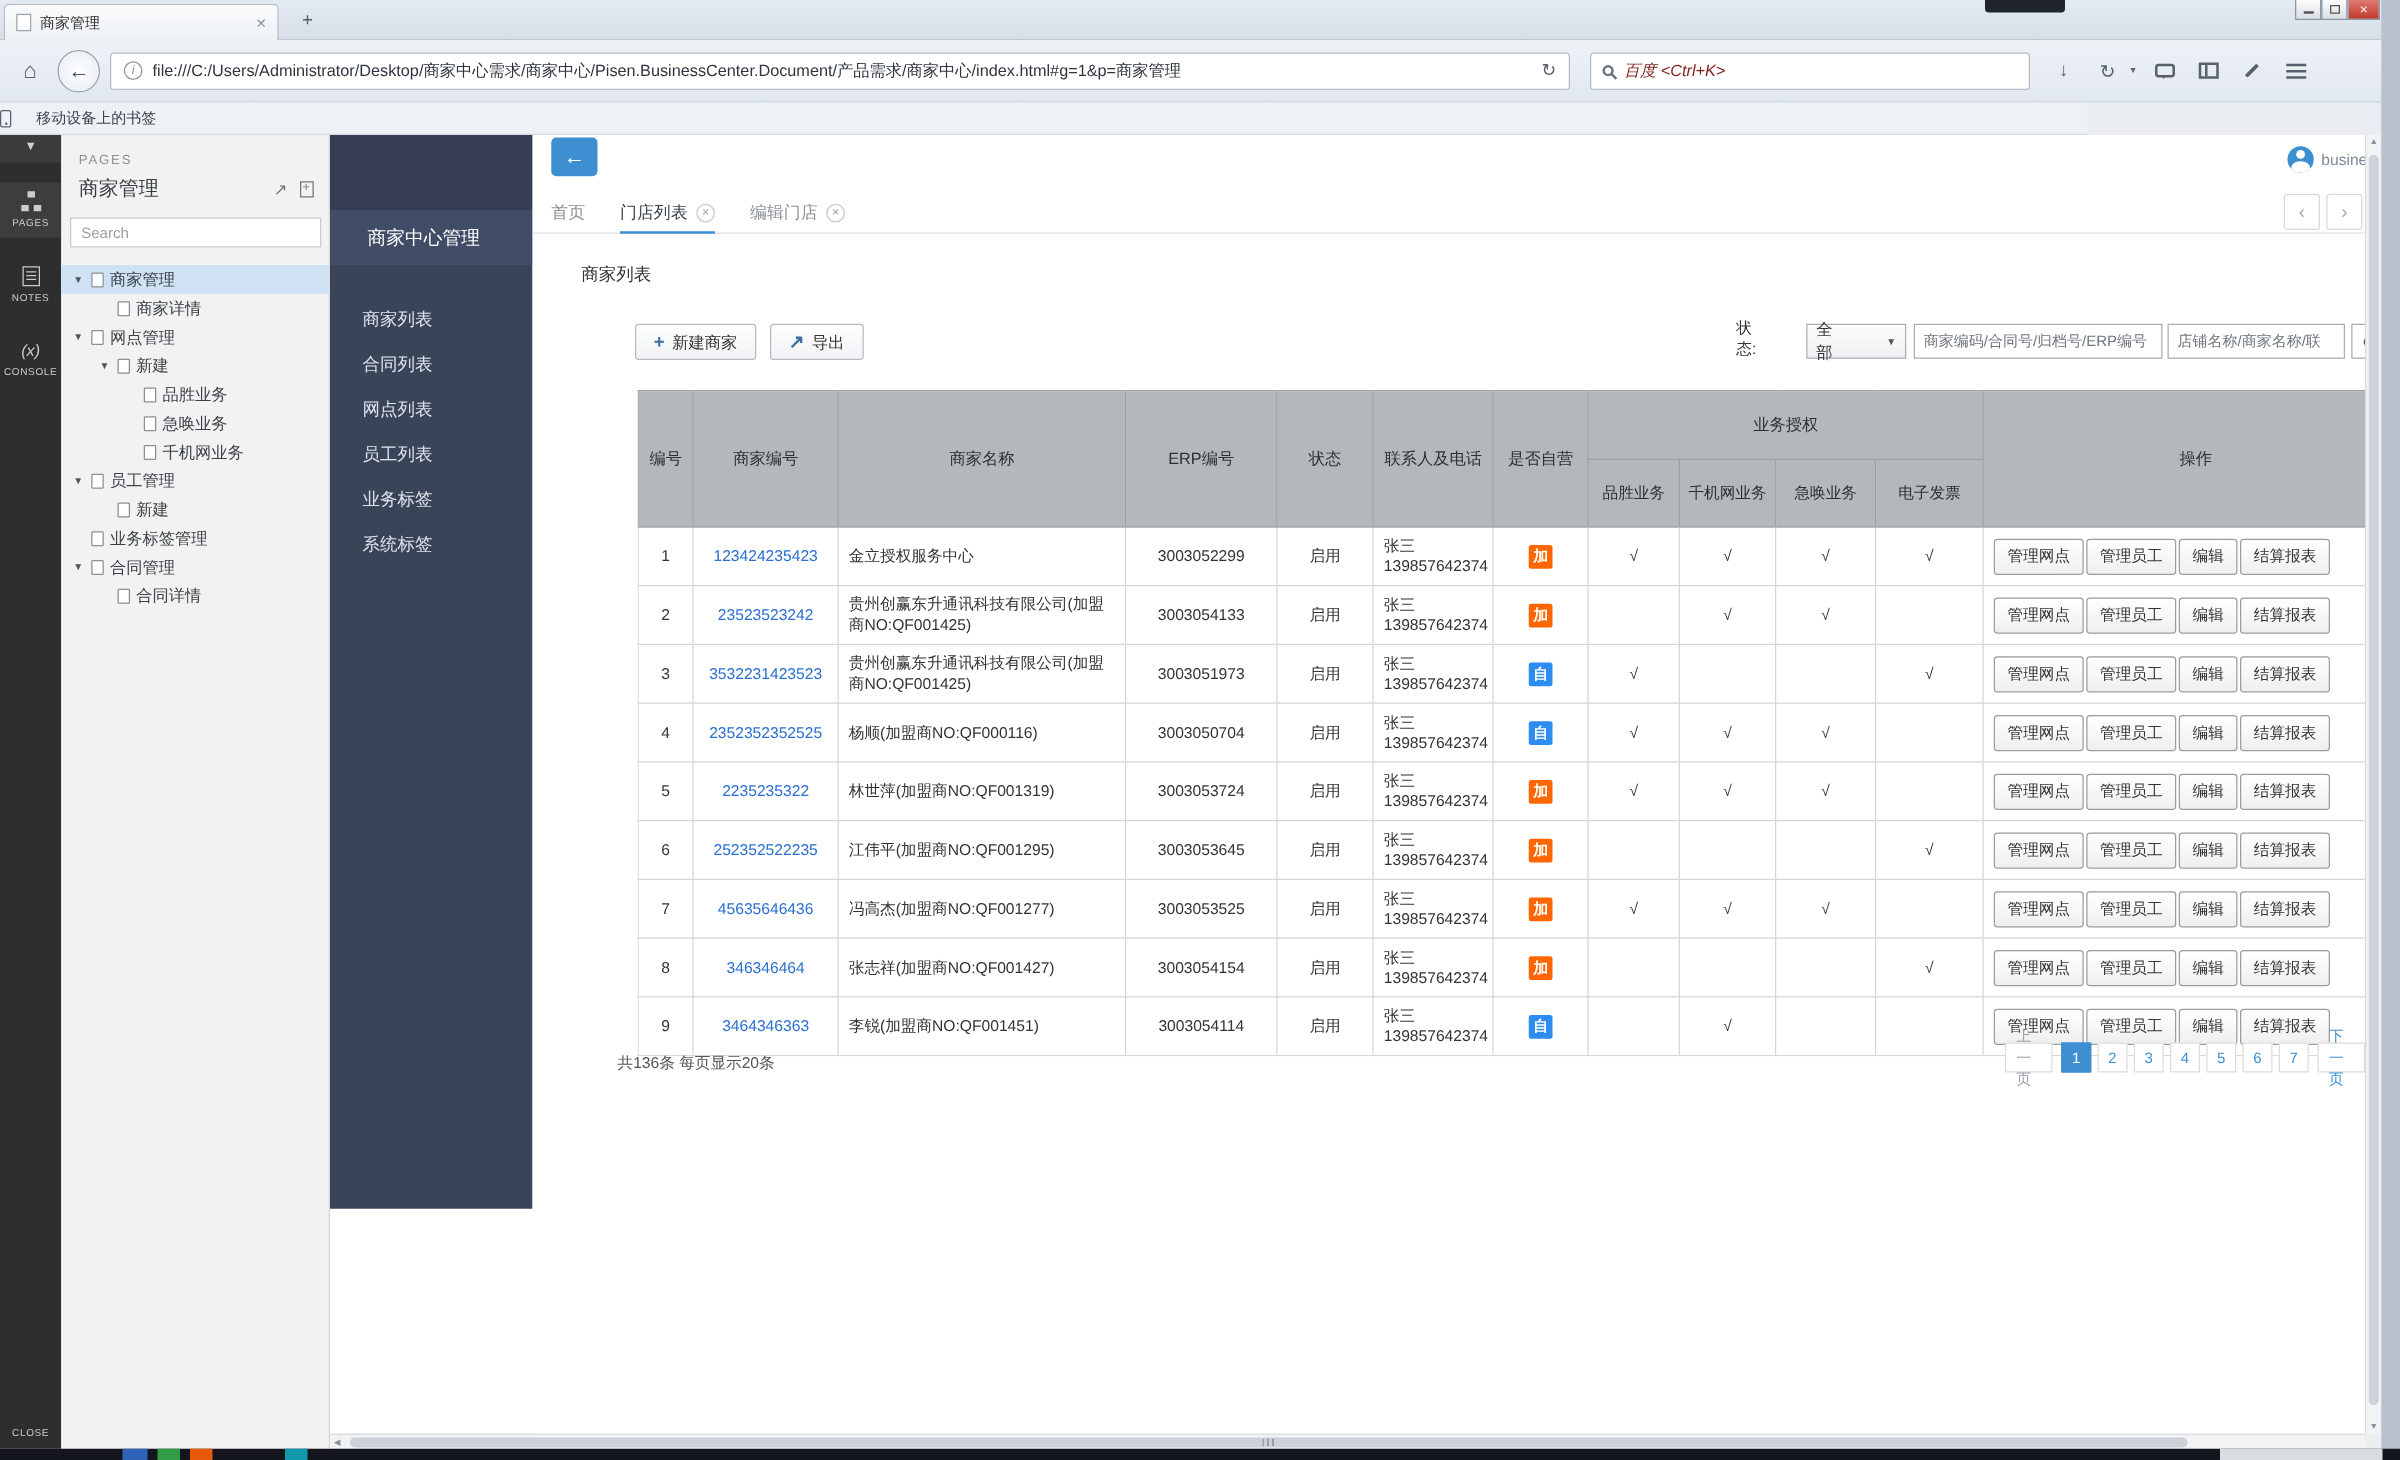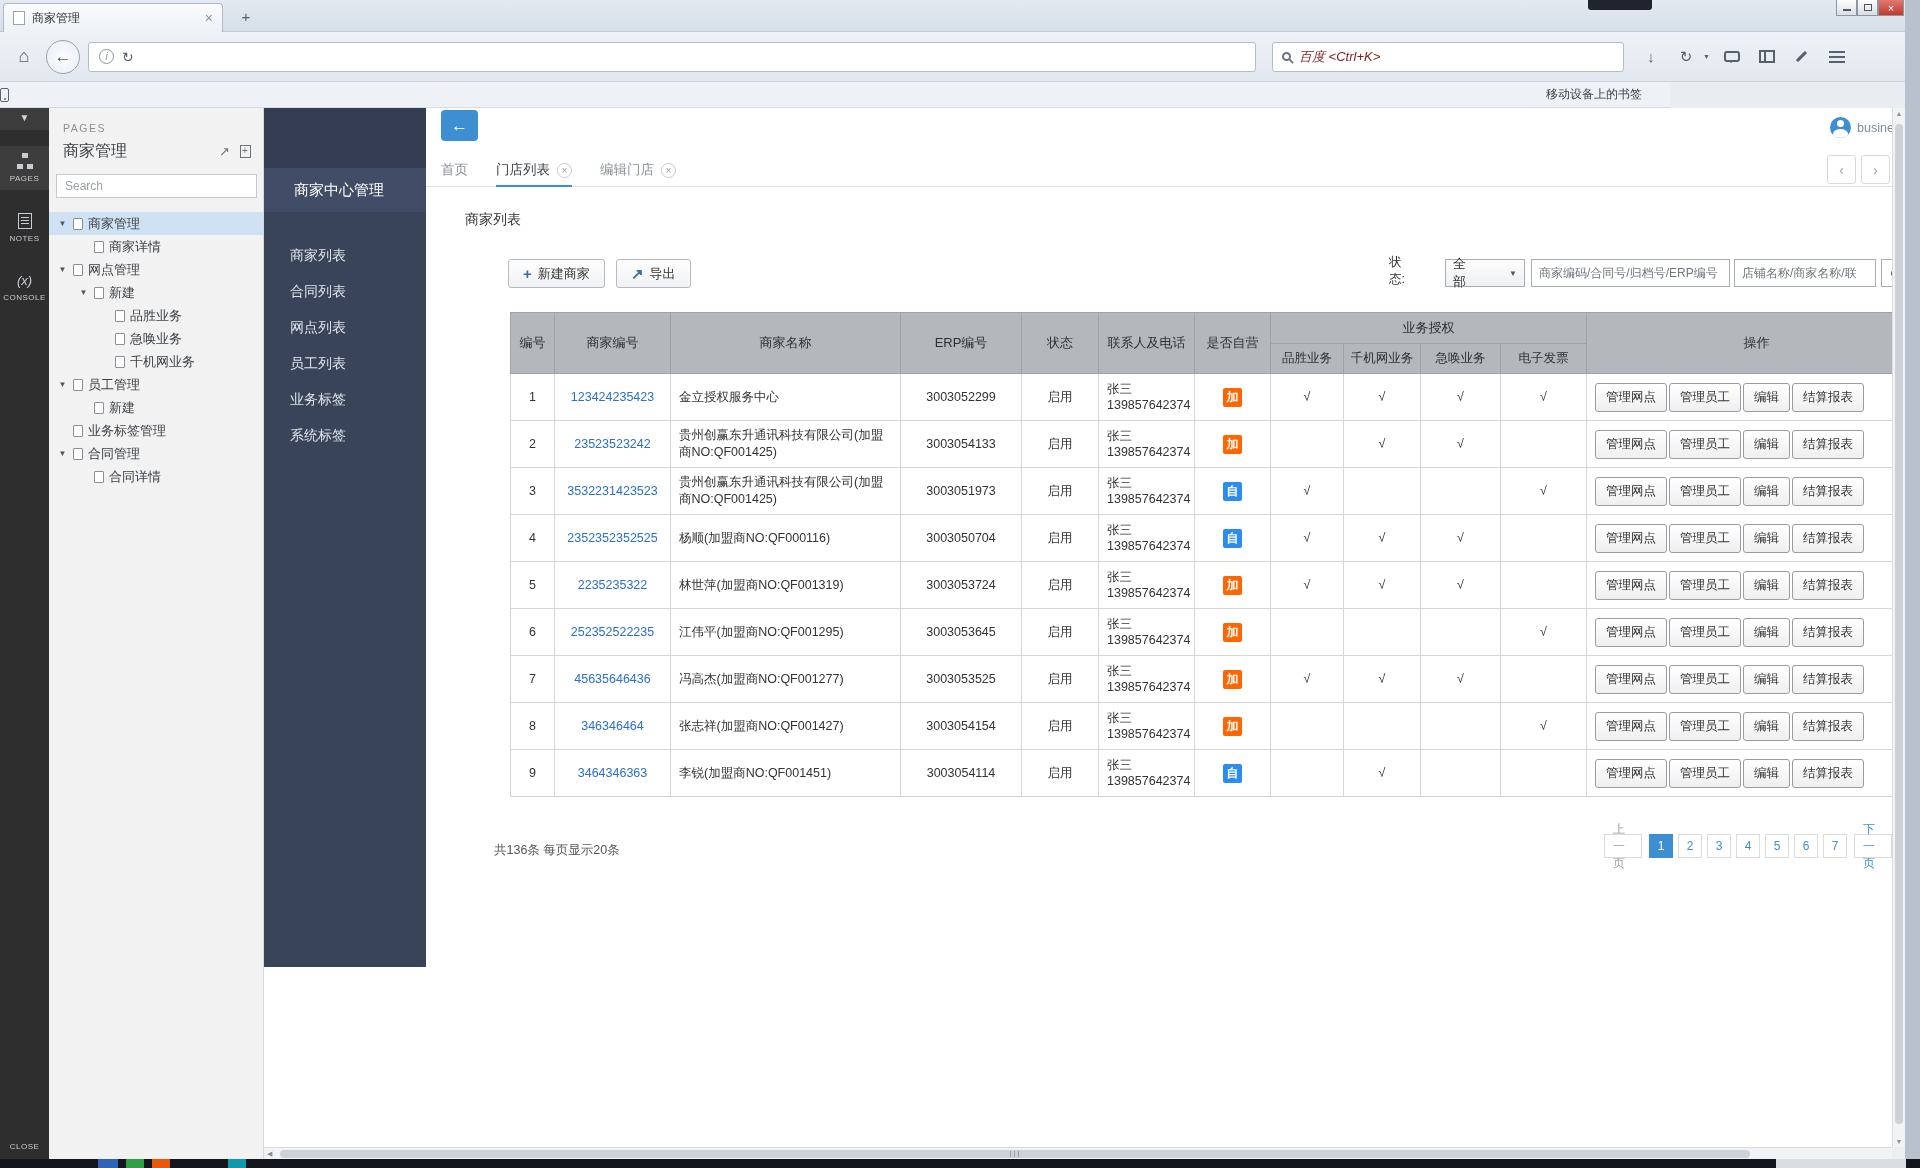--- a/index.html
+++ b/index.html
@@ -59,22 +59,22 @@
   .i-bubble::after { content:""; position:absolute; left:2px; bottom:-6px;
     border:3px solid transparent; border-top-color:#57616d; }
   .i-panel { width:16px; height:13px; border:2px solid #57616d; position:relative; }
   .i-panel::after { content:""; position:absolute; top:0; bottom:0; left:3px; width:2px; background:#57616d; }
   .i-pen { width:13px; height:3px; background:#57616d; transform:rotate(-45deg); border-radius:1px; }
   .i-menu { width:16px; height:12px; border-top:2px solid #57616d; border-bottom:2px solid #57616d;
     position:relative; }
   .i-menu::after { content:""; position:absolute; left:0; right:0; top:3px; height:2px; background:#57616d; }
 
   #bookmarksbar { position:absolute; left:0; top:82px; width:1670px; height:26px; background:#eef1f5;
-    border-bottom:1px solid #d4dae1; display:flex; align-items:center; justify-content:space-between;
-    gap:8px; padding-right:28px; }
+    border-bottom:1px solid #d4dae1; display:flex; align-items:center; justify-content:flex-start;
+    gap:20px; padding-right:28px; }
   .i-phone { width:9px; height:14px; border:1px solid #5a6470; border-radius:2px; position:relative; }
   .i-phone::after { content:""; position:absolute; bottom:1px; left:50%; margin-left:-1px;
     width:2px; height:2px; background:#5a6470; border-radius:50%; }
   .bm-label { font-size:12px; color:#3c434b; }
 
   
   #app-white { position:absolute; left:264px; top:108px; width:1628px; height:1039px; background:#fff; }
 
   
   #rail { position:absolute; left:0; top:108px; width:49px; height:1051px; background:#2e2e2e; }
@@ -171,21 +171,21 @@
   #f-input2 { left:1308px; width:142px; }
   #filter-search-btn { position:absolute; left:1455px; top:151px; width:28px; height:28px;
     border:1px solid #a8adb4; background:#fff; display:flex; align-items:center; justify-content:center; }
   #filter-search-btn .i-search { border-color:#555; } 
   #filter-search-btn .i-search::after { background:#555; }
 
   
   #table-wrap { position:absolute; left:84px; top:204px; width:1382px; overflow:hidden; }
   table.merchants { width:1416px; border-collapse:collapse; table-layout:fixed; }
   .merchants th { background:#b4b7bb; border:1px solid #9ea2a7; font-weight:normal;
-    font-size:13px; color:#2c3036; padding:6px 4px; text-align:center; }
+    font-size:13px; color:#2c3036; padding:18px 4px; text-align:center; }
   .merchants thead tr th { height:26px; }
   .merchants thead tr.sub th { height:27px; font-size:12.5px; }
   .merchants td { border:1px solid #d4d6d9; height:47px; padding:2px 8px; font-size:12.5px;
     color:#333; overflow:hidden; vertical-align:middle; background:#fff; }
   .merchants td.c { text-align:center; padding:2px 2px; }
   .merchants td.link { color:var(--link,#2a6fd1); }
   .merchants td .cline { line-height:16px; }
   .badge { display:inline-block; min-width:19px; height:19px; line-height:19px; border-radius:2px;
     color:#fff; font-size:12px; font-weight:bold; padding:0 1px; }
   .row-actions { display:flex; gap:2px; flex-wrap:nowrap; }
@@ -243,20 +243,21 @@
       </div>
     <div class="winbtn close">×</div>
   </div>
 </div>
 
 <div id="navbar">
   <span class="nav-glyph">⌂</span>
   <div id="backbtn">←</div>
   <div id="urlbar">
     <span class="i-info">i</span>
+    <span class="url-text">file:///C:/Users/Administrator/Desktop/商家中心需求/商家中心/Pisen.BusinessCenter.Document/产品需求/商家中心/index.html#g=1&amp;p=商家管理</span>
     <span class="reload-glyph">↻</span>
   </div>
   <div id="searchbar">
     <span class="i-search"></span>
     <span class="search-text">百度 &lt;Ctrl+K&gt;</span>
   </div>
   <div id="navicons">
     <span class="ni">↓</span>
     <span class="ni">↻</span>
     <span class="mini-caret">▼</span>

